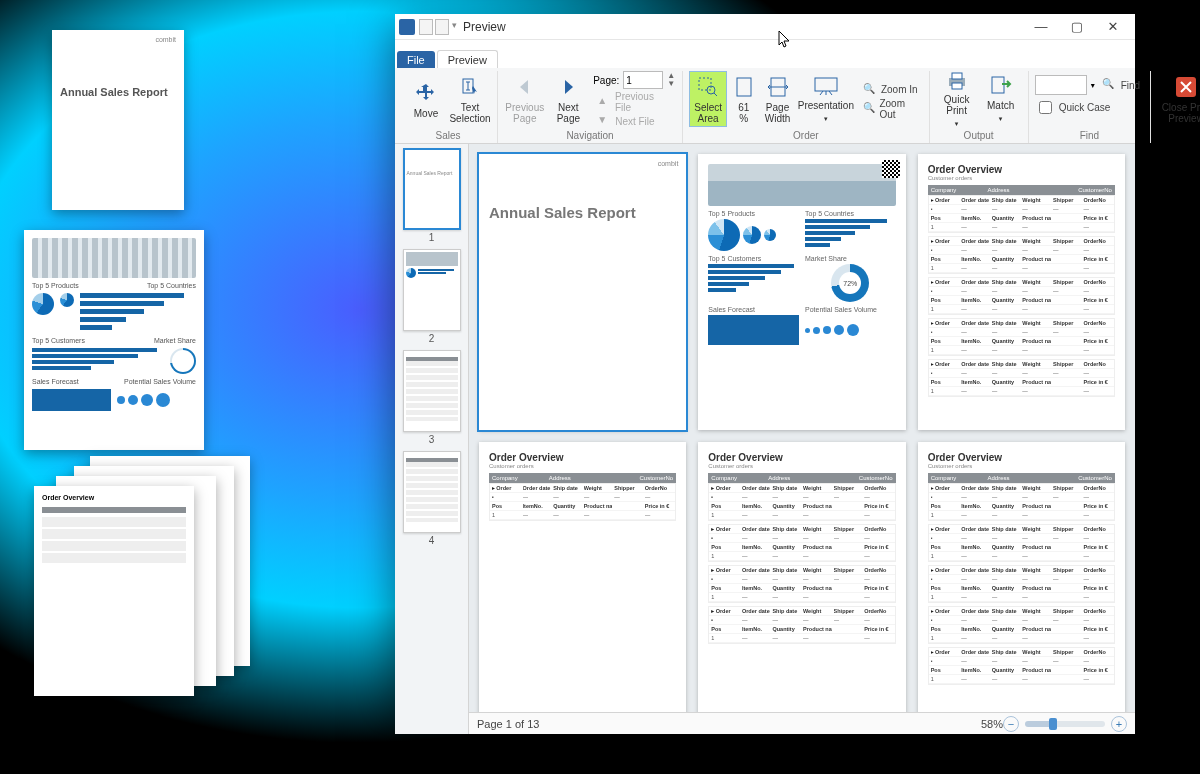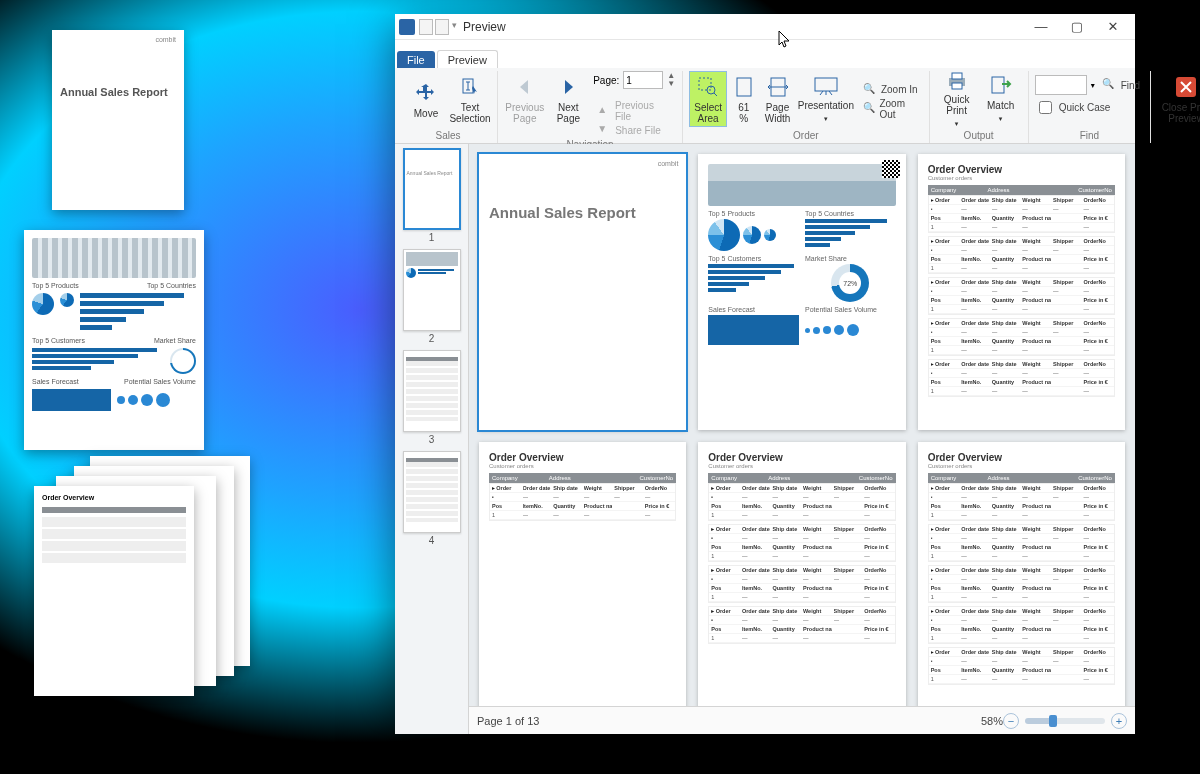--- a/index.html
+++ b/index.html
@@ -34,21 +34,21 @@
   .rgrp { display: flex; flex-direction: column; align-items: center; border-right: 1px solid #e0e0e0; padding: 0 6px; }
   .rgrp:last-child { border-right: none; }
   .rbtn-row { display: flex; gap: 2px; }
   .rbtn-lg { width: 42px; height: 56px; display: flex; flex-direction: column; align-items: center; justify-content: center; gap: 2px; border: 1px solid transparent; padding: 2px 0; text-align: center; font-size: 10px; line-height: 11px; color: #333; }
   .rbtn-lg:hover, .rbtn-lg.sel { background: #bef264; border-color: #8fbde2; }
   .rbtn-lg .ic { width: 26px; height: 26px; display: flex; align-items: center; justify-content: center; }
   .rbtn-sm { height: 18px; display: flex; align-items: center; gap: 4px; padding: 0 4px; font-size: 10px; color: #444; }
   .rbtn-sm .ic { width: 14px; height: 14px; }
   .rbtn-sm.dis { color: #aaa; }
   .rgrp-label { font-size: 10px; color: #777; margin-top: auto; margin-bottom: 2px; }
-  .page-spin { display: flex; align-items: center; gap: 4px; font-size: 10px; margin-bottom: 12px; }
+  .page-spin { display: flex; align-items: center; gap: 4px; font-size: 10px; margin-bottom: 3px; }
   .page-spin input { width: 40px; height: 18px; font-size: 10px; padding: 0 2px; border: 1px solid #bbb; }
   .find-box { width: 52px; height: 20px; border: 1px solid #bbb; background: #fff; }
   svg { display: block; }
   
   .content { flex: 1; display: flex; min-height: 0; background: #eceff1; }
   .thumbs { width: 74px; background: #f2f4f6; border-right: 1px solid #d4d4d4; overflow-y: auto; padding: 4px; }
   .thumb { width: 58px; height: 82px; background: #fff; margin: 0 auto 2px; border: 1px solid #ccc; position: relative; box-shadow: 0 1px 2px rgba(0,0,0,.15); font-size: 5px; padding: 2px; overflow: hidden; }
   .thumb.sel { border: 2px solid #2a88d4; }
   .thumb-no { text-align: center; font-size: 10px; color: #555; margin-bottom: 6px; }
   .pane-wrap { flex: 1; display: flex; flex-direction: column; min-width: 0; }
@@ -76,21 +76,21 @@
   .oo .sub { font-size: 6px; color: #888; margin-bottom: 4px; }
   .oo-hdr { background: #8a8f94; color: #fff; display: flex; font-size: 6px; }
   .oo-hdr div { padding: 2px 3px; }
   .oo-hdr .c1 { flex: 1.5; } .oo-hdr .c2 { flex: 2.5; } .oo-hdr .c3 { flex: 1; }
   .oo-block { border: 1px solid #eee; margin-bottom: 3px; }
   .oo-row { display: flex; font-size: 5.5px; border-bottom: 1px solid #f4f4f4; padding: 1px 2px; gap: 2px; color: #555; }
   .oo-row b { font-weight: 600; color: #333; }
   .oo-row > span { flex: 1; white-space: nowrap; overflow: hidden; }
   .oo-row.h { font-weight: 600; color: #222; }
   
-  .status { height: 28px; background: #fafafa; border-top: 1px solid #d4d4d4; display: flex; align-items: center; padding: 0 8px; font-size: 11px; color: #444; }
+  .status { height: 22px; background: #fafafa; border-top: 1px solid #d4d4d4; display: flex; align-items: center; padding: 0 8px; font-size: 11px; color: #444; }
   .status .sp { flex: 1; }
   .zoom-slider { width: 80px; height: 6px; background: linear-gradient(90deg,#bcd 0 30%,#e0e6eb 0); border-radius: 3px; position: relative; margin: 0 6px; }
   .zoom-slider::after { content: ""; position: absolute; left: 30%; top: -3px; width: 8px; height: 12px; background: #4a8fd0; border-radius: 2px; }
   .zbtn { width: 16px; height: 16px; border: 1px solid #aac3db; border-radius: 50%; display: flex; align-items: center; justify-content: center; color: #3a7bb5; font-size: 11px; }
   .cursor { position: absolute; left: 778px; top: 30px; width: 14px; height: 18px; }
 </style>
 </head>
 <body>
 
 <div class="vignette"></div>
@@ -232,21 +232,21 @@
             <span>Page:</span>
             <input value="1" style="">
             <span style="font-size:8px;line-height:8px;color:#666">▲<br>▼</span>
           </div>
           <div class="rbtn-sm dis">
               <div class="ic">▲</div>
               <span>Previous File</span>
             </div>
           <div class="rbtn-sm dis">
               <div class="ic">▼</div>
-              <span>Share File</span>
+              <span>Next File</span>
             </div>
         </div>
       </div>
       <div class="rgrp-label">Navigation</div>
     </div>
 
     <div class="rgrp">
       <div class="rbtn-row">
         <div class="rbtn-lg sel">
           <div class="ic">

